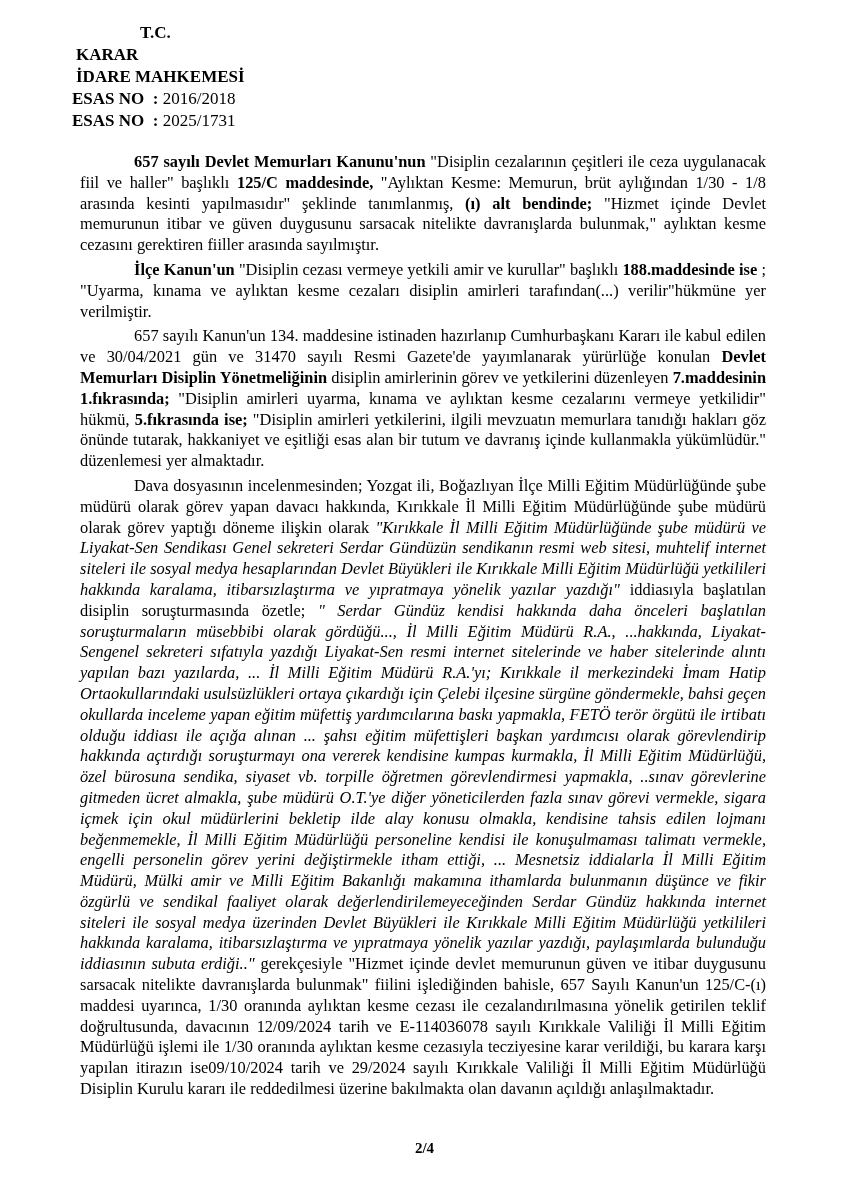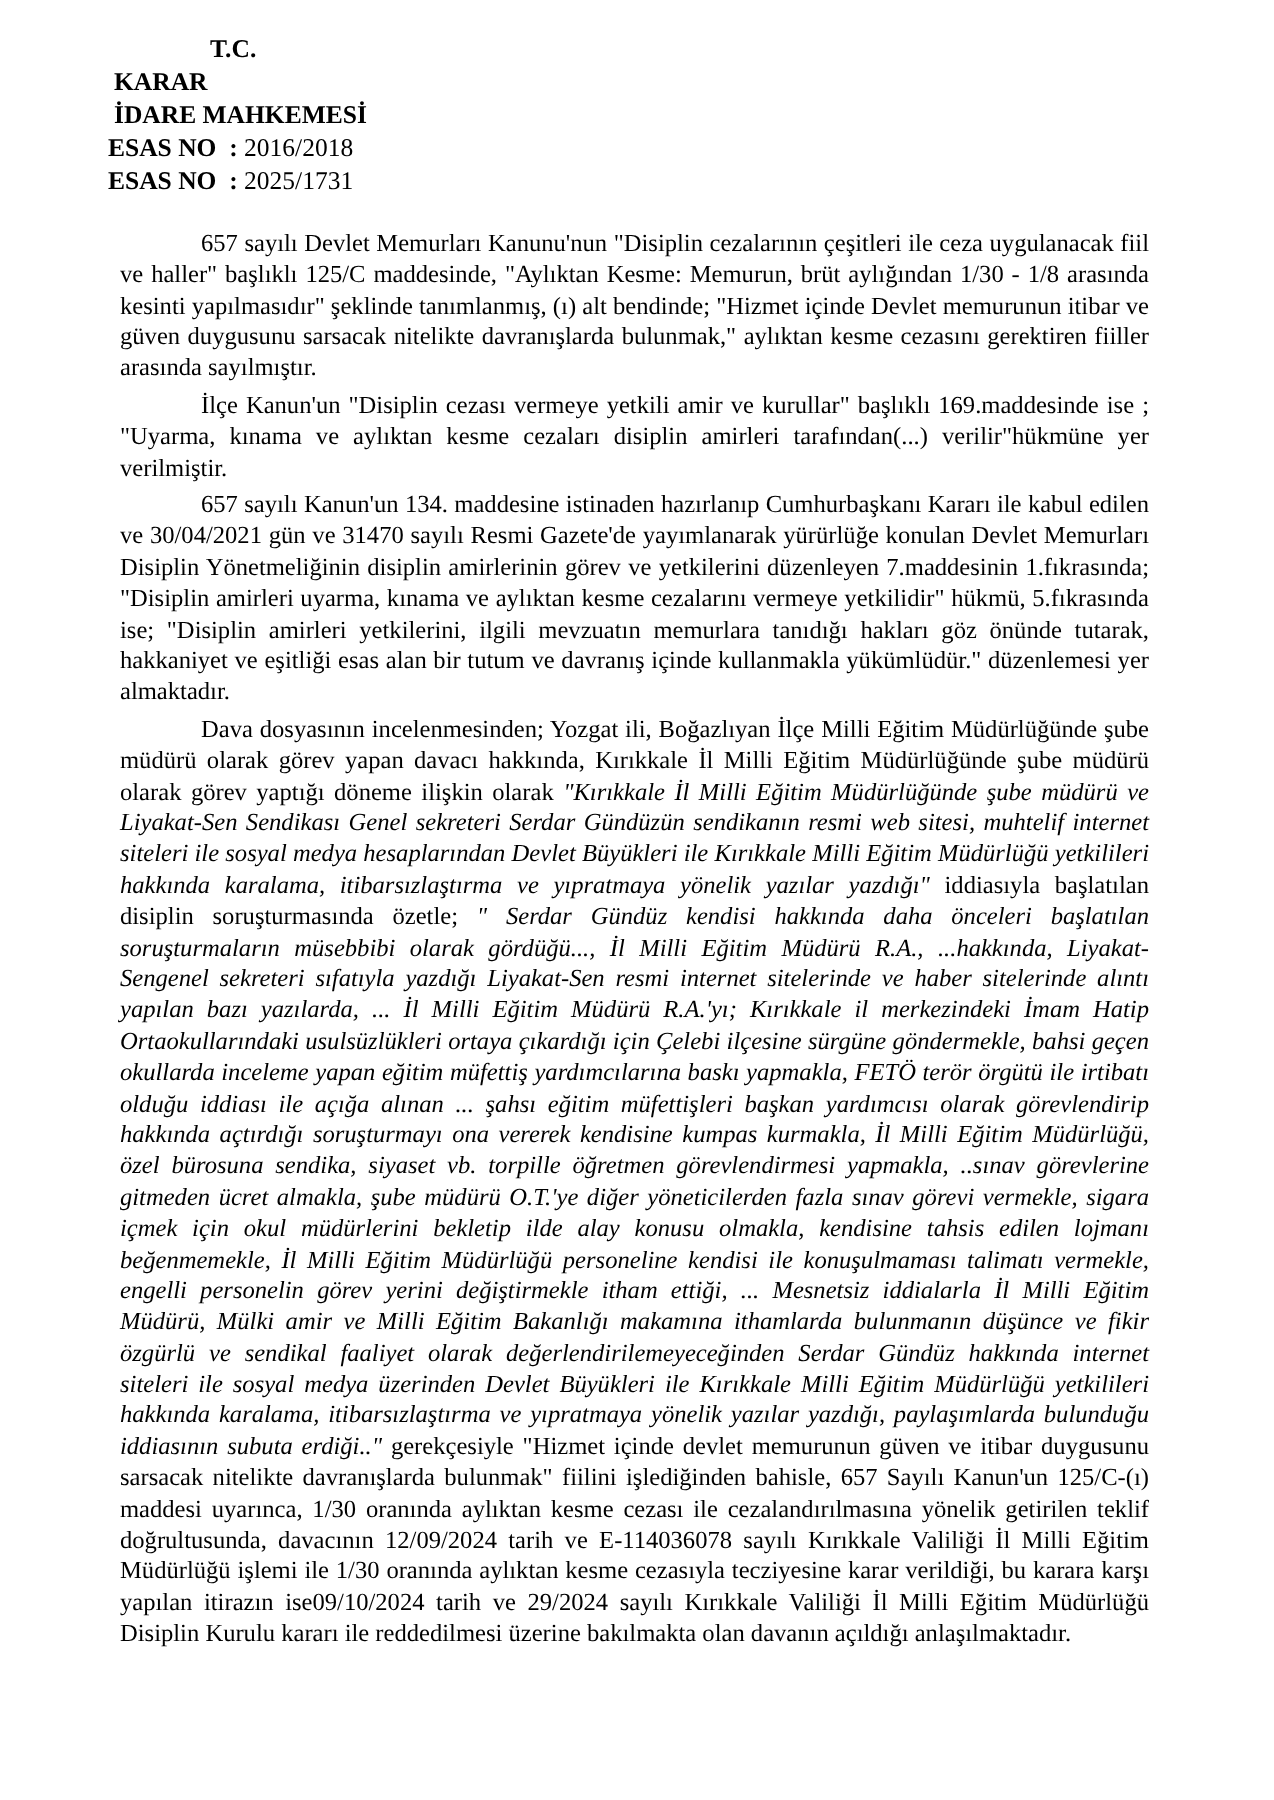--- a/index.html
+++ b/index.html
@@ -14,21 +14,21 @@
   .header .line { font-weight: bold; }
   .header .l2 { padding-left: 4px; }
   .header .l3 { padding-left: 4px; }
   .header .meta { font-weight: bold; }
   .header .meta .v { font-weight: normal; }
   .body {
     position: absolute; left: 80px; top: 152px; width: 686px;
     line-height: 20.8px; text-align: justify;
   }
   .body p { margin: 0 0 4px 0; text-indent: 54px; }
-  .b { font-weight: normal; margin-top: 32px; }
+  .b { font-weight: bold; margin-top: 32px; }
   .i { font-style: italic; }
   .footer {
     position: absolute; left: 0; width: 849px; top: 1140px;
     text-align: center; font-weight: bold; font-size: 15px;
   }
 </style>
 </head>
 <body>
 
 <div class="page">
@@ -39,18 +39,19 @@
     <div class="meta">
       <span>ESAS NO</span>&nbsp; : <span class="v">2016/2018</span>
     </div>
     <div class="meta">
       <span>ESAS NO</span>&nbsp; : <span class="v">2025/1731</span>
     </div>
   </div>
 
   <div class="body" id="doc-body">
     <p><span class="b">657 sayılı Devlet Memurları Kanunu'nun</span><span> "Disiplin cezalarının çeşitleri ile ceza uygulanacak fiil ve haller" başlıklı  </span><span class="b">125/C maddesinde,</span><span> "Aylıktan Kesme: Memurun, brüt aylığından 1/30 - 1/8 arasında kesinti yapılmasıdır" şeklinde tanımlanmış, </span><span class="b">(ı) alt bendinde;</span><span> "Hizmet içinde Devlet memurunun itibar ve güven duygusunu sarsacak nitelikte davranışlarda bulunmak," aylıktan kesme cezasını gerektiren fiiller arasında sayılmıştır.</span></p>
-    <p><span class="b">İlçe Kanun'un</span><span> "Disiplin cezası vermeye yetkili amir ve kurullar" başlıklı </span><span class="b">169.maddesinde ise</span><span> ; "Uyarma, kınama ve aylıktan kesme cezaları disiplin amirleri tarafından(...) verilir"hükmüne yer verilmiştir.</span></p>
+    <p><span class="b">İlçe Kanun'un</span><span> "Disiplin cezası vermeye yetkili amir ve kurullar" başlıklı </span><span class="b">188.maddesinde ise</span><span> ; "Uyarma, kınama ve aylıktan kesme cezaları disiplin amirleri tarafından(...) verilir"hükmüne yer verilmiştir.</span></p>
     <p><span>657 sayılı Kanun'un 134. maddesine istinaden hazırlanıp Cumhurbaşkanı Kararı ile kabul edilen ve 30/04/2021 gün ve 31470 sayılı Resmi Gazete'de yayımlanarak yürürlüğe konulan </span><span class="b">Devlet Memurları Disiplin Yönetmeliğinin</span><span> disiplin amirlerinin görev ve yetkilerini düzenleyen </span><span class="b">7.maddesinin 1.fıkrasında;</span><span> "Disiplin amirleri uyarma, kınama ve aylıktan kesme cezalarını vermeye yetkilidir" hükmü, </span><span class="b">5.fıkrasında ise;</span><span> "Disiplin amirleri yetkilerini, ilgili mevzuatın memurlara tanıdığı hakları göz önünde tutarak, hakkaniyet ve eşitliği esas alan bir tutum ve davranış içinde kullanmakla yükümlüdür." düzenlemesi yer almaktadır.</span></p>
     <p><span>Dava dosyasının incelenmesinden; Yozgat ili, Boğazlıyan İlçe Milli Eğitim Müdürlüğünde şube müdürü olarak görev yapan davacı hakkında, Kırıkkale İl Milli Eğitim Müdürlüğünde şube müdürü olarak görev yaptığı döneme ilişkin olarak </span><span class="i">"Kırıkkale İl Milli Eğitim Müdürlüğünde şube müdürü ve Liyakat-Sen Sendikası Genel sekreteri Serdar Gündüzün sendikanın resmi web sitesi, muhtelif internet siteleri ile sosyal medya hesaplarından Devlet Büyükleri ile Kırıkkale Milli Eğitim Müdürlüğü yetkilileri hakkında karalama, itibarsızlaştırma ve yıpratmaya yönelik yazılar yazdığı"</span><span> iddiasıyla başlatılan disiplin soruşturmasında özetle; </span><span class="i">" Serdar Gündüz kendisi hakkında daha önceleri başlatılan soruşturmaların müsebbibi olarak gördüğü..., İl Milli Eğitim Müdürü R.A., ...hakkında, Liyakat-Sengenel sekreteri sıfatıyla yazdığı Liyakat-Sen resmi internet sitelerinde ve haber sitelerinde alıntı yapılan bazı yazılarda, ... İl Milli Eğitim Müdürü R.A.'yı; Kırıkkale il merkezindeki İmam Hatip Ortaokullarındaki usulsüzlükleri ortaya çıkardığı için Çelebi ilçesine sürgüne göndermekle, bahsi geçen okullarda inceleme yapan eğitim müfettiş yardımcılarına baskı yapmakla, FETÖ terör örgütü ile irtibatı olduğu iddiası ile açığa alınan ... şahsı eğitim müfettişleri başkan yardımcısı olarak görevlendirip hakkında açtırdığı soruşturmayı ona vererek kendisine kumpas kurmakla, İl Milli Eğitim Müdürlüğü, özel bürosuna sendika, siyaset vb. torpille öğretmen görevlendirmesi yapmakla, ..sınav görevlerine gitmeden ücret almakla, şube müdürü O.T.'ye diğer yöneticilerden fazla sınav görevi vermekle, sigara içmek için okul müdürlerini bekletip ilde alay konusu olmakla, kendisine tahsis edilen lojmanı beğenmemekle, İl Milli Eğitim Müdürlüğü personeline kendisi ile konuşulmaması talimatı vermekle, engelli personelin görev yerini değiştirmekle itham ettiği, ... Mesnetsiz iddialarla İl Milli Eğitim Müdürü, Mülki amir ve Milli Eğitim Bakanlığı makamına ithamlarda bulunmanın düşünce ve fikir özgürlü ve sendikal faaliyet olarak değerlendirilemeyeceğinden Serdar Gündüz hakkında internet siteleri ile sosyal medya üzerinden Devlet Büyükleri ile Kırıkkale Milli Eğitim Müdürlüğü yetkilileri hakkında karalama, itibarsızlaştırma ve yıpratmaya yönelik yazılar yazdığı, paylaşımlarda bulunduğu iddiasının subuta erdiği.."</span><span> gerekçesiyle "Hizmet içinde devlet memurunun güven ve itibar duygusunu sarsacak nitelikte davranışlarda bulunmak" fiilini işlediğinden bahisle, 657 Sayılı Kanun'un 125/C-(ı) maddesi uyarınca, 1/30 oranında aylıktan kesme cezası ile cezalandırılmasına yönelik getirilen teklif doğrultusunda, davacının 12/09/2024 tarih ve E-114036078 sayılı Kırıkkale Valiliği İl Milli Eğitim Müdürlüğü işlemi ile 1/30 oranında aylıktan kesme cezasıyla tecziyesine karar verildiği, bu karara karşı yapılan itirazın ise09/10/2024 tarih ve 29/2024 sayılı Kırıkkale Valiliği İl Milli Eğitim Müdürlüğü Disiplin Kurulu kararı ile reddedilmesi üzerine bakılmakta olan davanın açıldığı anlaşılmaktadır.</span></p>
   </div>
 
+  <div class="footer">2/4</div>
 </div>
 
 </body></html>

